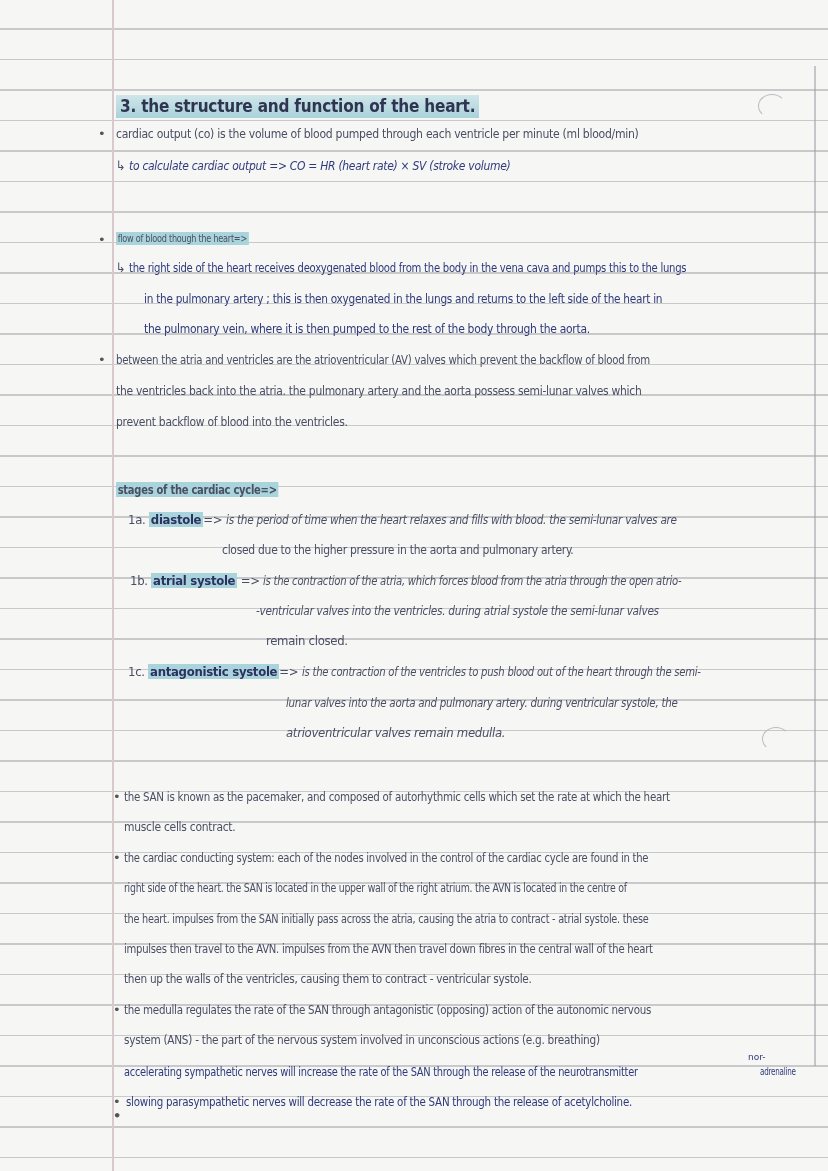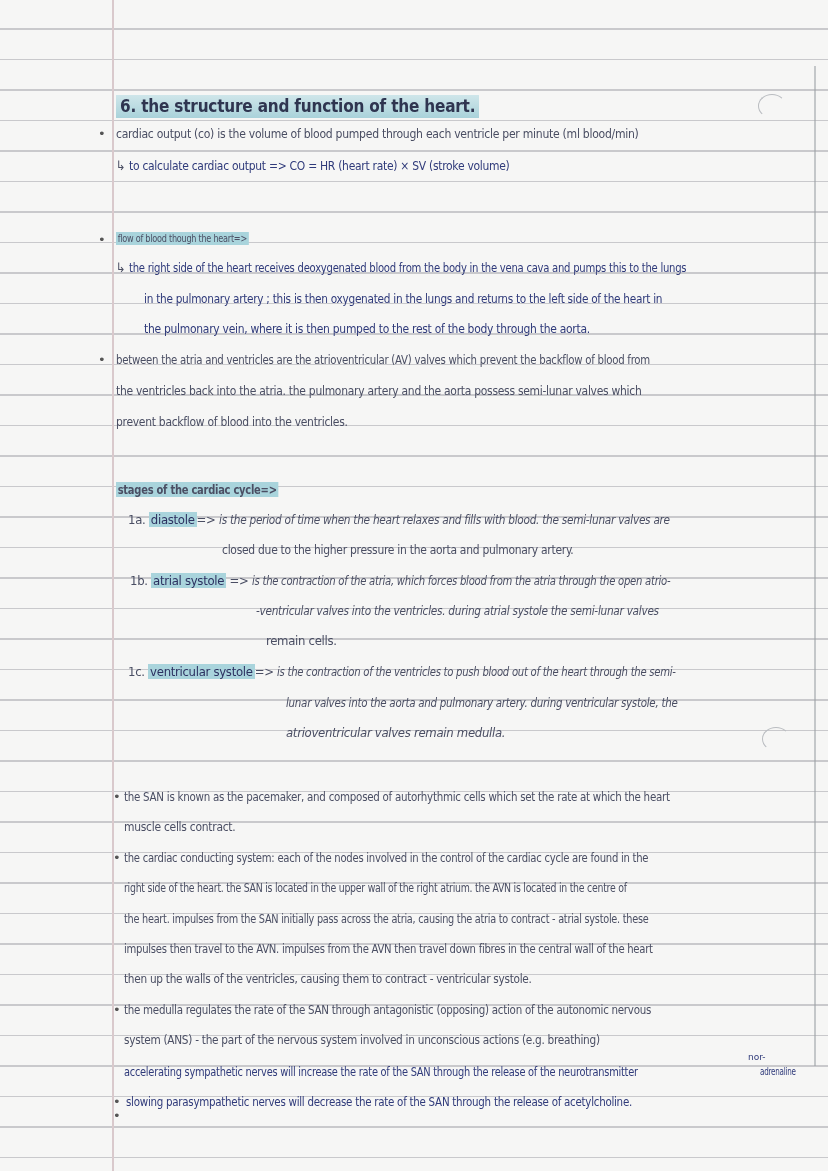--- a/index.html
+++ b/index.html
@@ -30,47 +30,47 @@
     border: 1.5px solid #b9bcc0; border-right-color: transparent; border-bottom-color: transparent;
   }
   .content { position: absolute; left: 0; top: 0; width: 828px; }
   .line {
     position: absolute; white-space: nowrap;
     font-family: "DejaVu Sans Condensed", "DejaVu Sans", sans-serif;
     font-stretch: condensed;
     color: #4a4e63; font-size: 13px; letter-spacing: -0.3px;
     transform-origin: left center;
   }
-  .dark { color: #2c3160; font-weight: normal; margin-top: 44px; }
+  .dark { color: #2c3160; font-weight: bold; margin-top: 44px; }
   .blue { color: #2f3a7a; }
   .ital { font-style: italic; }
   .hl { background: #a9d4dc; padding: 0 2px; }
   .hl-title { background: linear-gradient(to bottom, #cfe6ea 0%, #a9d2da 100%); padding: 1px 4px 2px; }
   .bullet { position: absolute; color: #555; font-size: 13px; }
   .title { font-size: 17px; font-weight: bold; color: #2f3550; letter-spacing: -0.2px; }
   .sup { position: absolute; font-size: 9px; color: #2f3a7a; }
 </style>
 </head>
 <body>
 
 <div class="page">
   <div class="margin-line"></div>
   <div class="page-edge"></div>
   <div class="punch" style="left:758px; top:94px;"></div>
   <div class="punch" style="left:762px; top:727px;"></div>
 
   <div class="content">
 
     <div class="line title" style="left:116px; top:96px;">
-      <span class="hl-title">6. the structure and function of the heart.</span>
+      <span class="hl-title">3. the structure and function of the heart.</span>
     </div>
 
     <span class="bullet" style="left:98px; top:126px;">•</span>
     <div class="line" style="left:116px; top:126px; transform:scaleX(0.93);">cardiac output (co) is the volume of blood pumped through each ventricle per minute (ml blood/min)</div>
-    <div class="line" style="left:116px; top:158px;">
+    <div class="line" style="left:116px; top:158px;font-style:italic;">
       <span>↳</span>
       <span class="blue" style="display:inline-block; transform:scaleX(0.92); transform-origin:left;">to calculate cardiac output =&gt; CO = HR (heart rate) × SV (stroke volume)</span>
     </div>
 
     <span class="bullet" style="left:98px; top:232px;">•</span>
     <div class="line" style="left:116px; top:232px; font-size:11px;">
       <span class="hl" style="display:inline-block; transform:scaleX(0.82); transform-origin:left;">flow of blood though the heart=&gt;</span>
     </div>
     <div class="line" style="left:116px; top:260px;">
       <span>↳</span>
@@ -95,25 +95,25 @@
     </div>
     <div class="line" style="left:222px; top:542px; transform:scaleX(0.92);">closed due to the higher pressure in the aorta and pulmonary artery.</div>
 
     <div class="line" style="left:130px; top:573px;">
       <span>1b.</span>
       <span class="hl dark">atrial systole</span>
       <span>=&gt;</span>
       <span class="ital" style="display:inline-block; transform:scaleX(0.86); transform-origin:left;">is the contraction of the atria, which forces blood from the atria through the open atrio-</span>
     </div>
     <div class="line ital" style="left:256px; top:603px; transform:scaleX(0.9);">-ventricular valves into the ventricles. during atrial systole the semi-lunar valves</div>
-    <div class="line" style="left:266px; top:633px;">remain cells.</div>
+    <div class="line" style="left:266px; top:633px;">remain closed.</div>
 
     <div class="line" style="left:128px; top:664px;">
       <span>1c.</span>
-      <span class="hl dark">ventricular systole</span><span>=&gt;</span>
+      <span class="hl dark">antagonistic systole</span><span>=&gt;</span>
       <span class="ital" style="display:inline-block; transform:scaleX(0.86); transform-origin:left;">is the contraction of the ventricles to push blood out of the heart through the semi-</span>
     </div>
     <div class="line ital" style="left:286px; top:695px; transform:scaleX(0.88);">lunar valves into the aorta and pulmonary artery. during ventricular systole, the</div>
     <div class="line ital" style="left:286px; top:725px;">atrioventricular valves remain medulla.</div>
 
     <span class="bullet" style="left:113px; top:789px;">•</span>
     <div class="line" style="left:124px; top:789px; transform:scaleX(0.88);">the SAN is known as the pacemaker, and composed of autorhythmic cells which set the rate at which the heart</div>
     <div class="line" style="left:124px; top:819px; transform:scaleX(0.92);">muscle cells contract.</div>
 
     <span class="bullet" style="left:113px; top:850px;">•</span>

